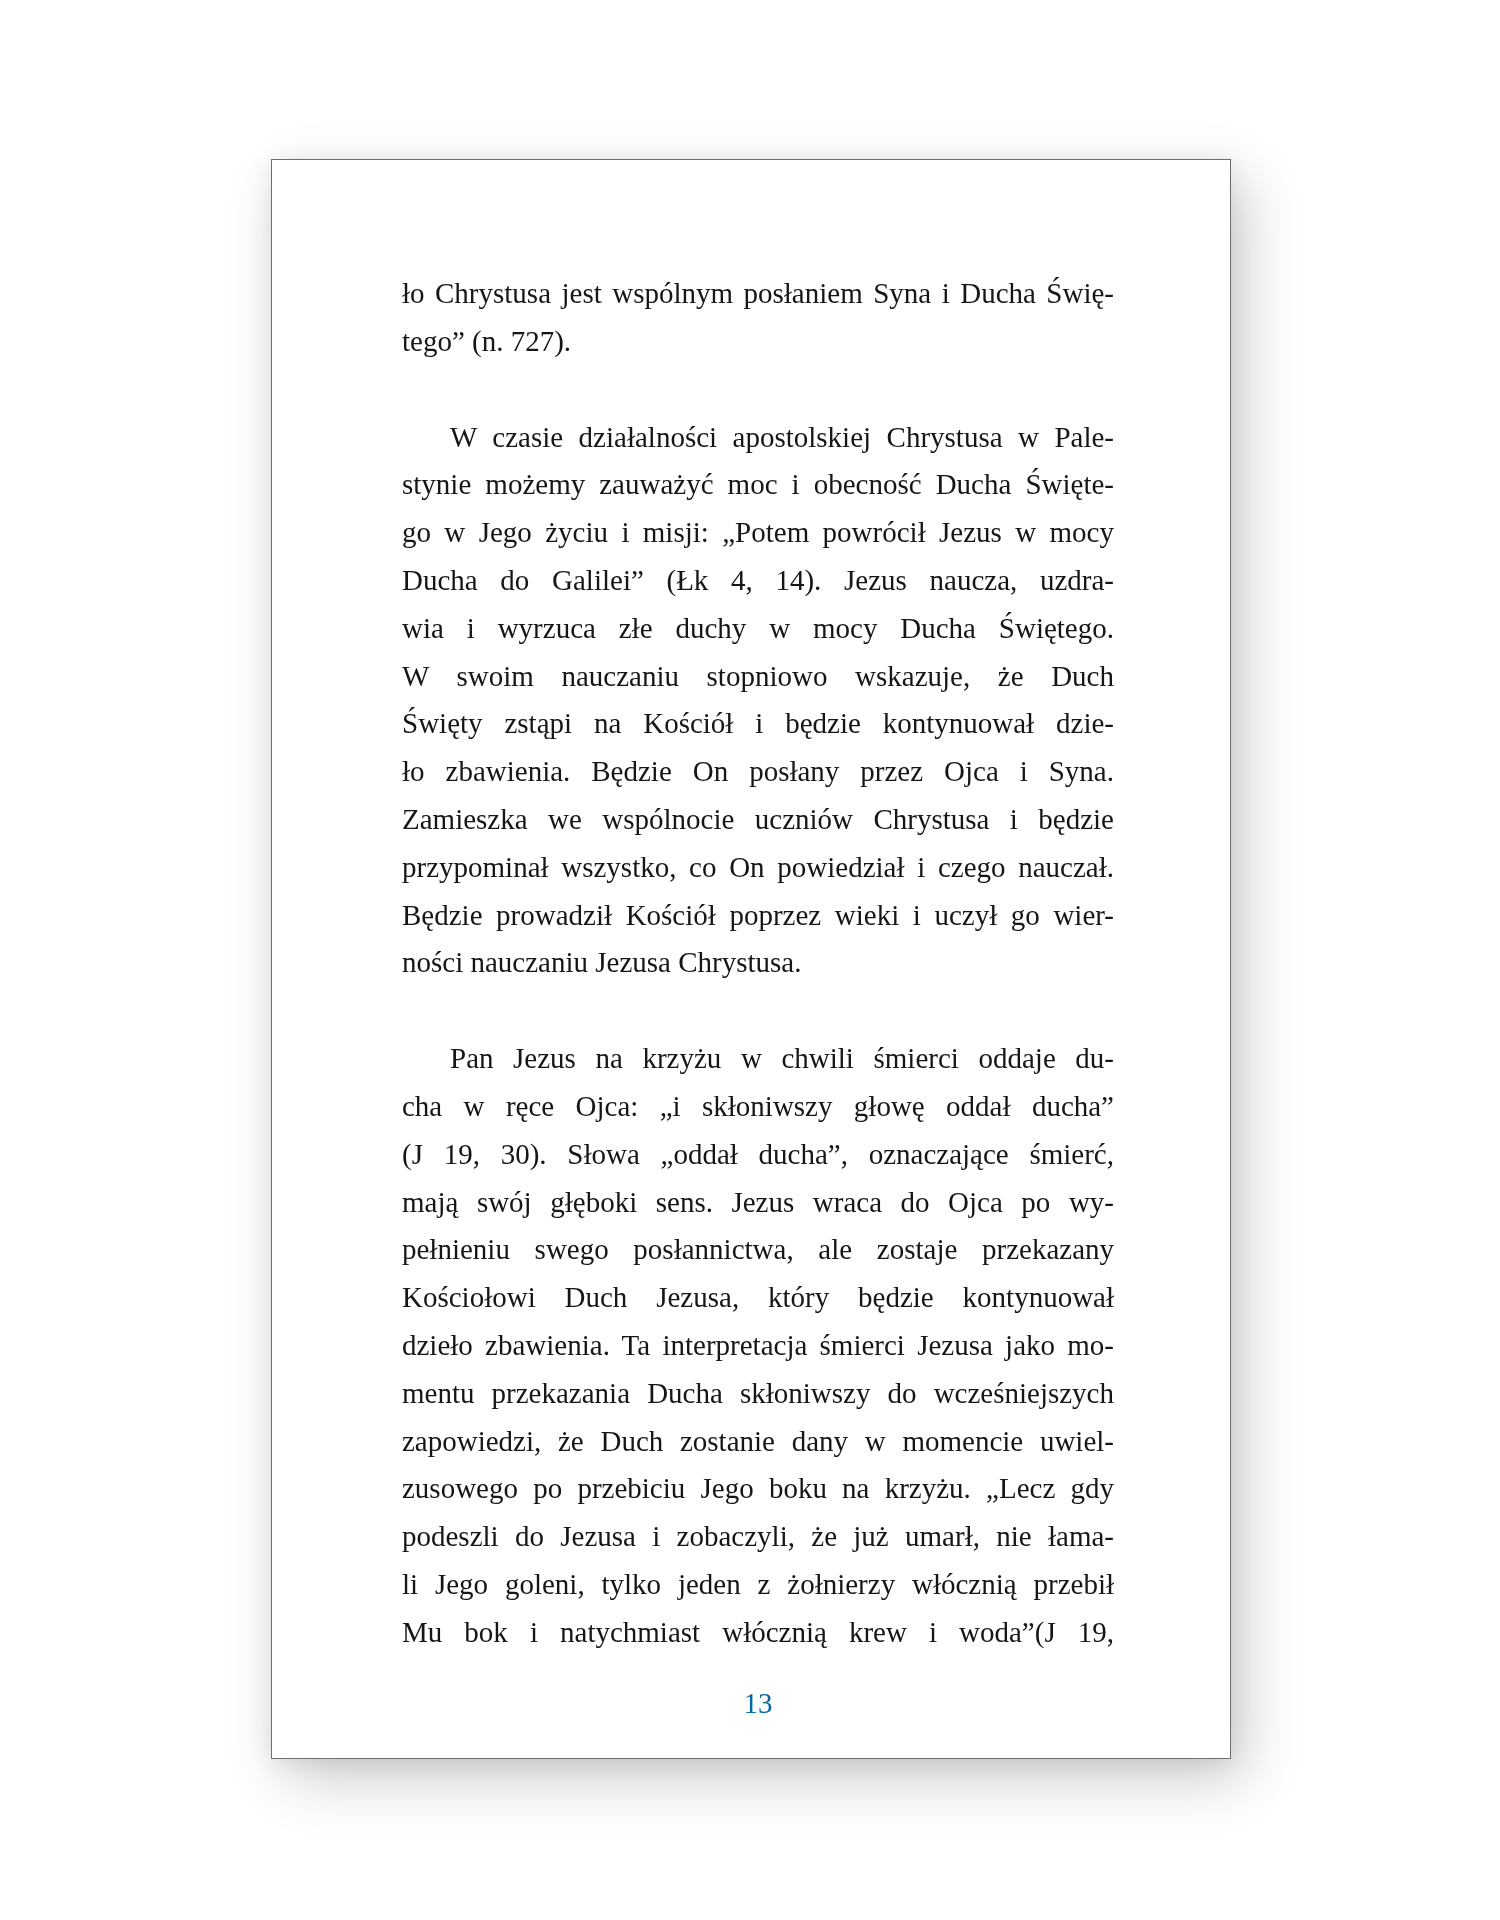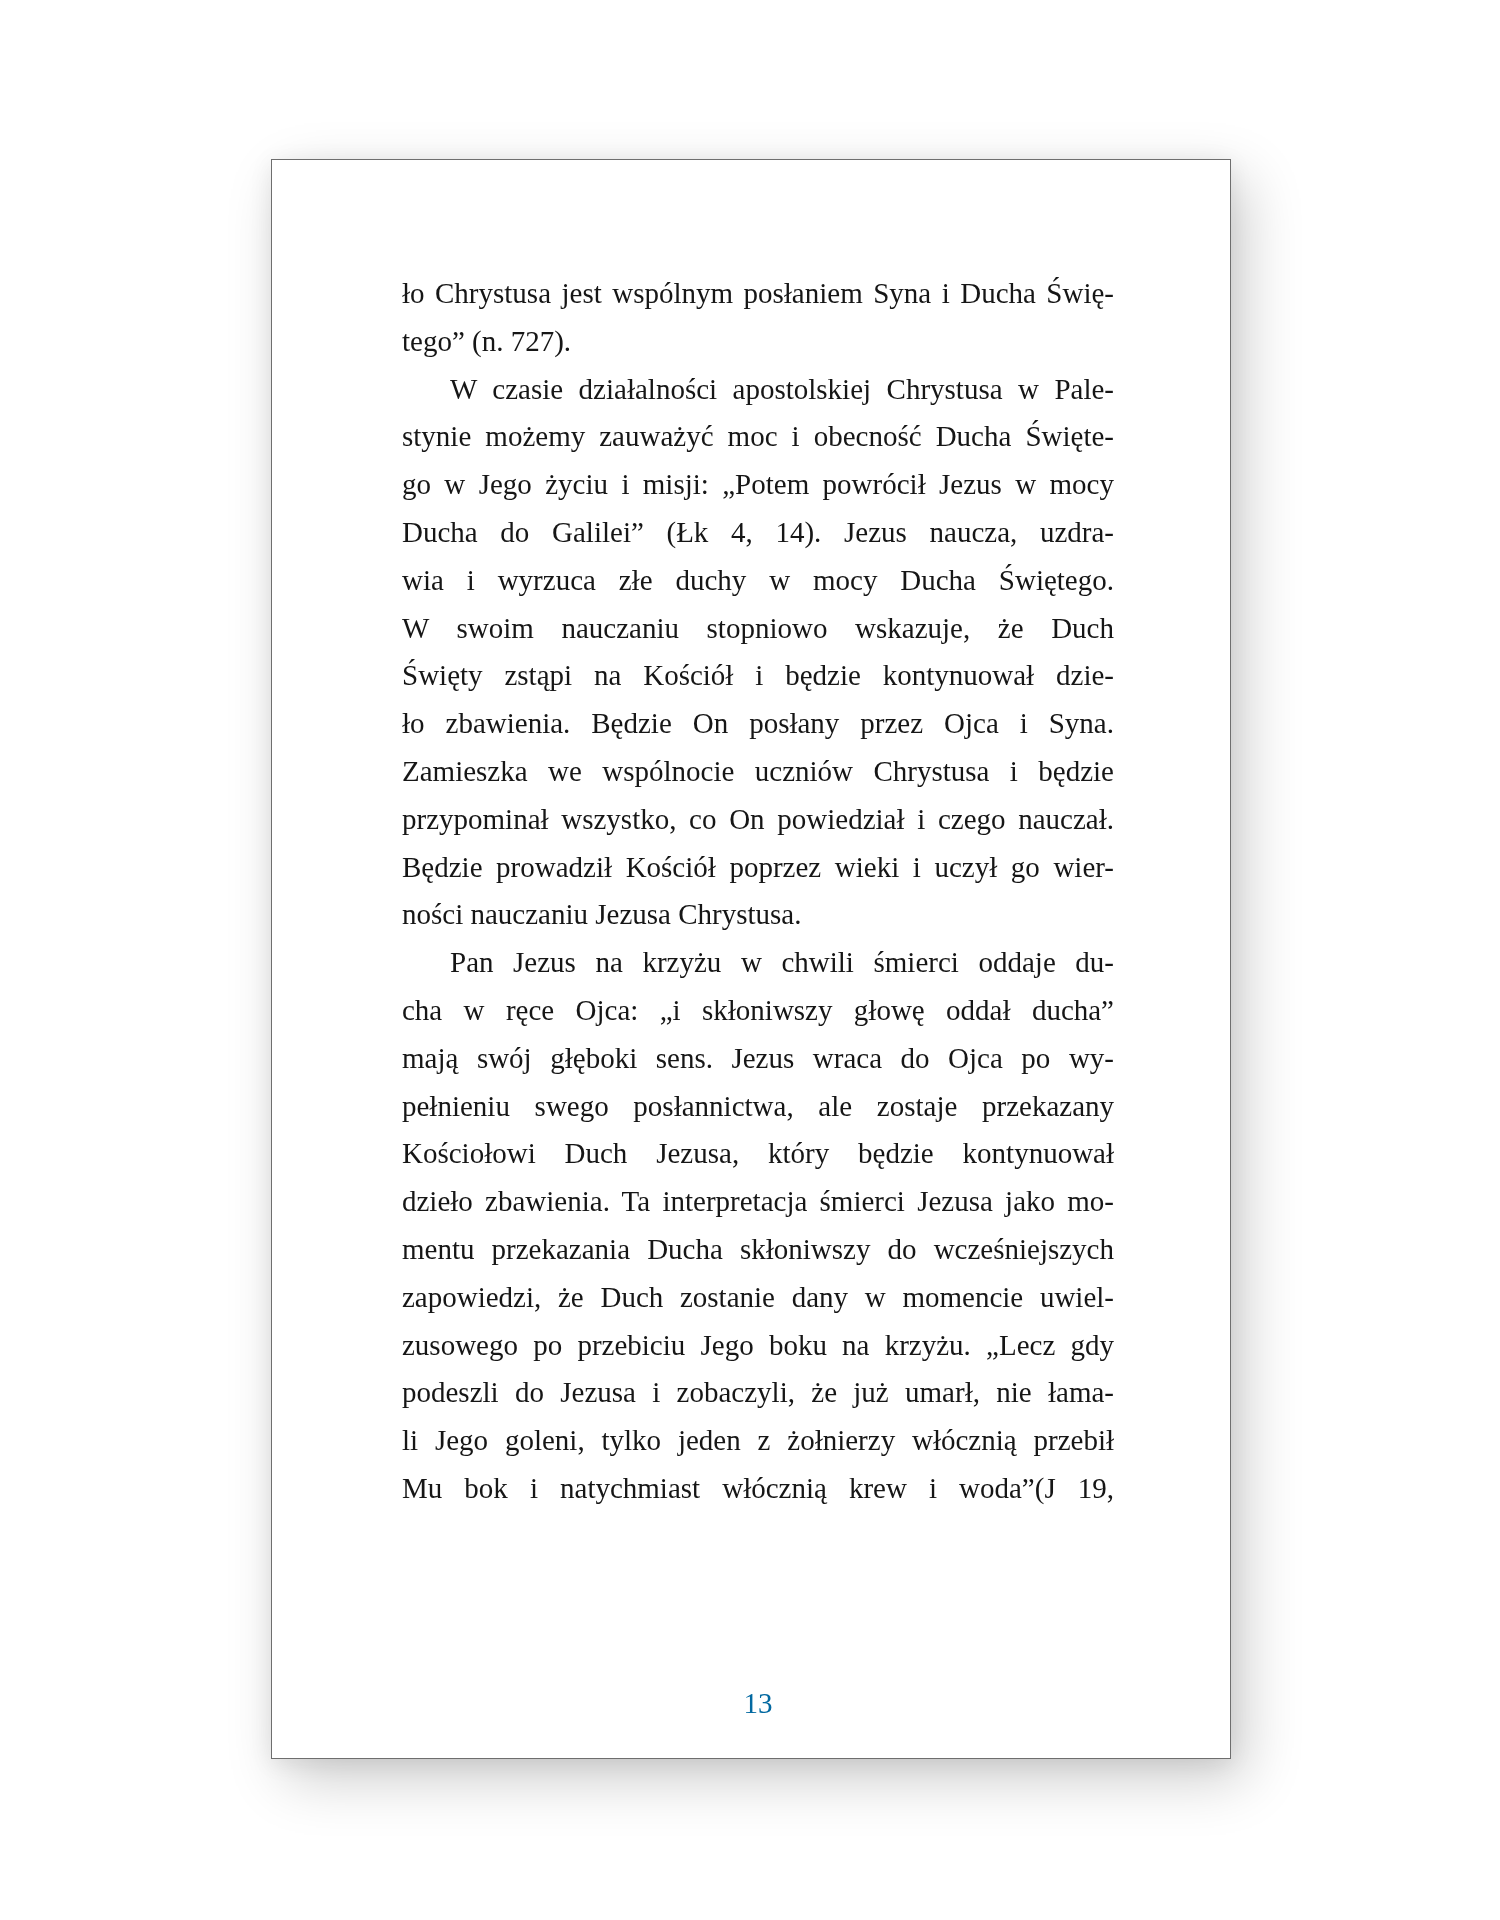--- a/index.html
+++ b/index.html
@@ -38,20 +38,21 @@
   }
   .line {
     height: 47.8px;
     overflow: hidden;
     text-align: justify;
     text-align-last: justify;
     white-space: normal;
   }
   .line.indent {
     text-indent: 48px;
+    margin-top: 48px;
   }
   .line.para-end {
     text-align-last: left;
   }
   .page-number {
     position: absolute;
     left: 130px;
     top: 1520px;
     width: 712px;
     text-align: center;
@@ -75,20 +76,21 @@
         <div class="line">wia i wyrzuca złe duchy w mocy Ducha Świętego.</div>
         <div class="line">W swoim nauczaniu stopniowo wskazuje, że Duch</div>
         <div class="line">Święty zstąpi na Kościół i będzie kontynuował dzie-</div>
         <div class="line">ło zbawienia. Będzie On posłany przez Ojca i Syna.</div>
         <div class="line">Zamieszka we wspólnocie uczniów Chrystusa i będzie</div>
         <div class="line">przypominał wszystko, co On powiedział i czego nauczał.</div>
         <div class="line">Będzie prowadził Kościół poprzez wieki i uczył go wier-</div>
         <div class="line para-end">ności nauczaniu Jezusa Chrystusa.</div>
         <div class="line indent">Pan Jezus na krzyżu w chwili śmierci oddaje du-</div>
         <div class="line">cha w ręce Ojca: „i skłoniwszy głowę oddał ducha”</div>
+        <div class="line">(J 19, 30). Słowa „oddał ducha”, oznaczające śmierć,</div>
         <div class="line">mają swój głęboki sens. Jezus wraca do Ojca po wy-</div>
         <div class="line">pełnieniu swego posłannictwa, ale zostaje przekazany</div>
         <div class="line">Kościołowi Duch Jezusa, który będzie kontynuował</div>
         <div class="line">dzieło zbawienia. Ta interpretacja śmierci Jezusa jako mo-</div>
         <div class="line">mentu przekazania Ducha skłoniwszy do wcześniejszych</div>
         <div class="line">zapowiedzi, że Duch zostanie dany w momencie uwiel-</div>
         <div class="line">zusowego po przebiciu Jego boku na krzyżu. „Lecz gdy</div>
         <div class="line">podeszli do Jezusa i zobaczyli, że już umarł, nie łama-</div>
         <div class="line">li Jego goleni, tylko jeden z żołnierzy włócznią przebił</div>
         <div class="line">Mu bok i natychmiast włócznią krew i woda”(J 19,</div>

